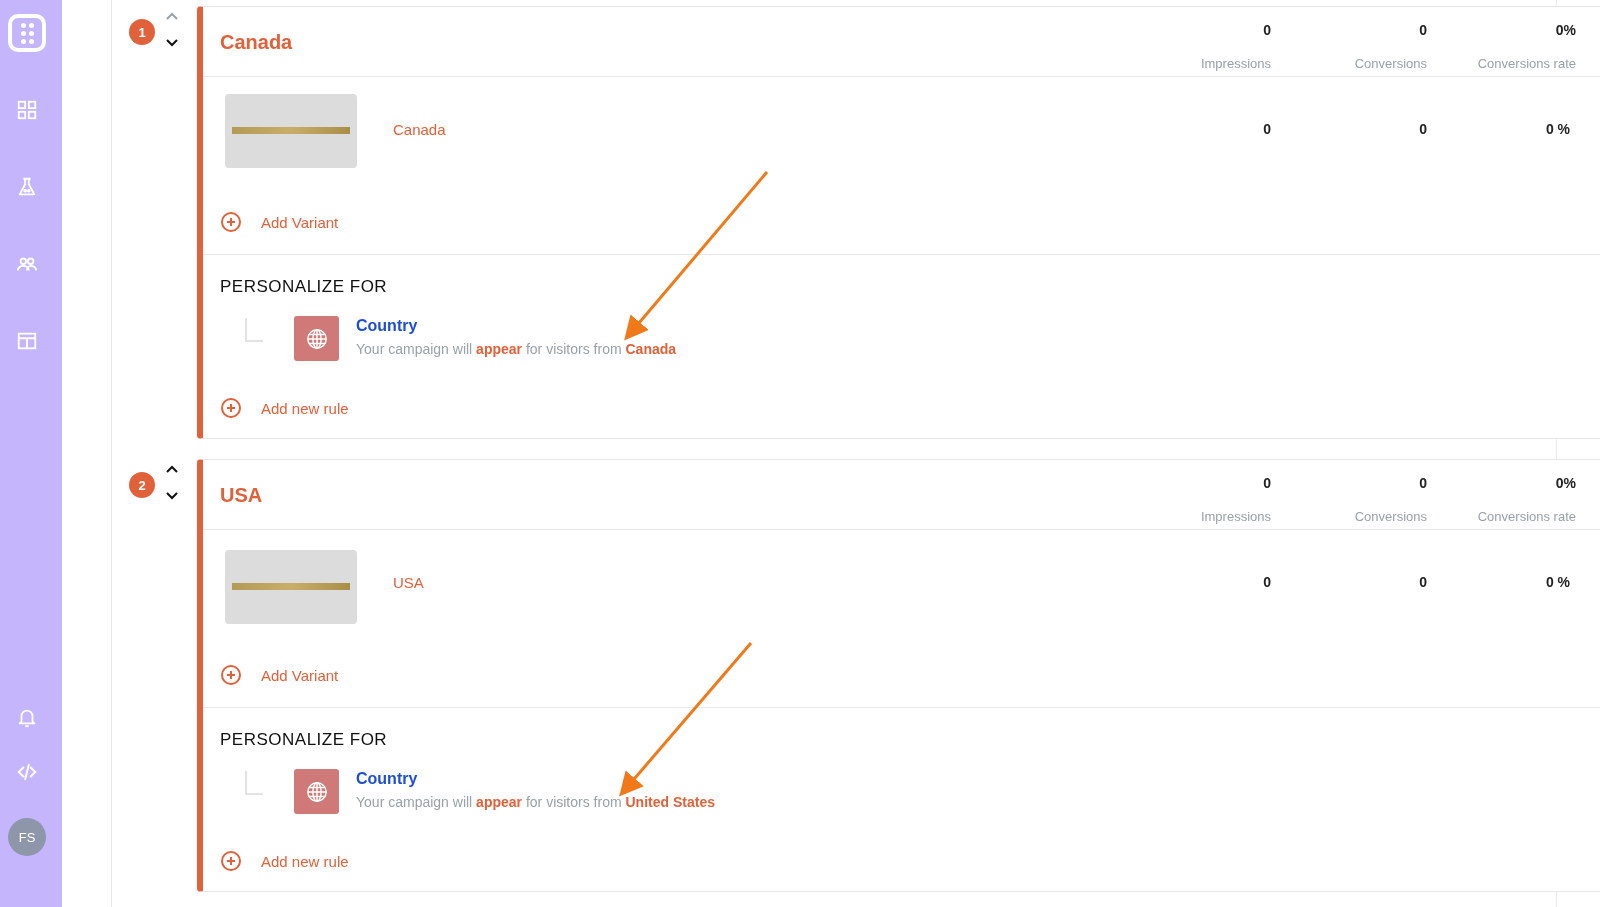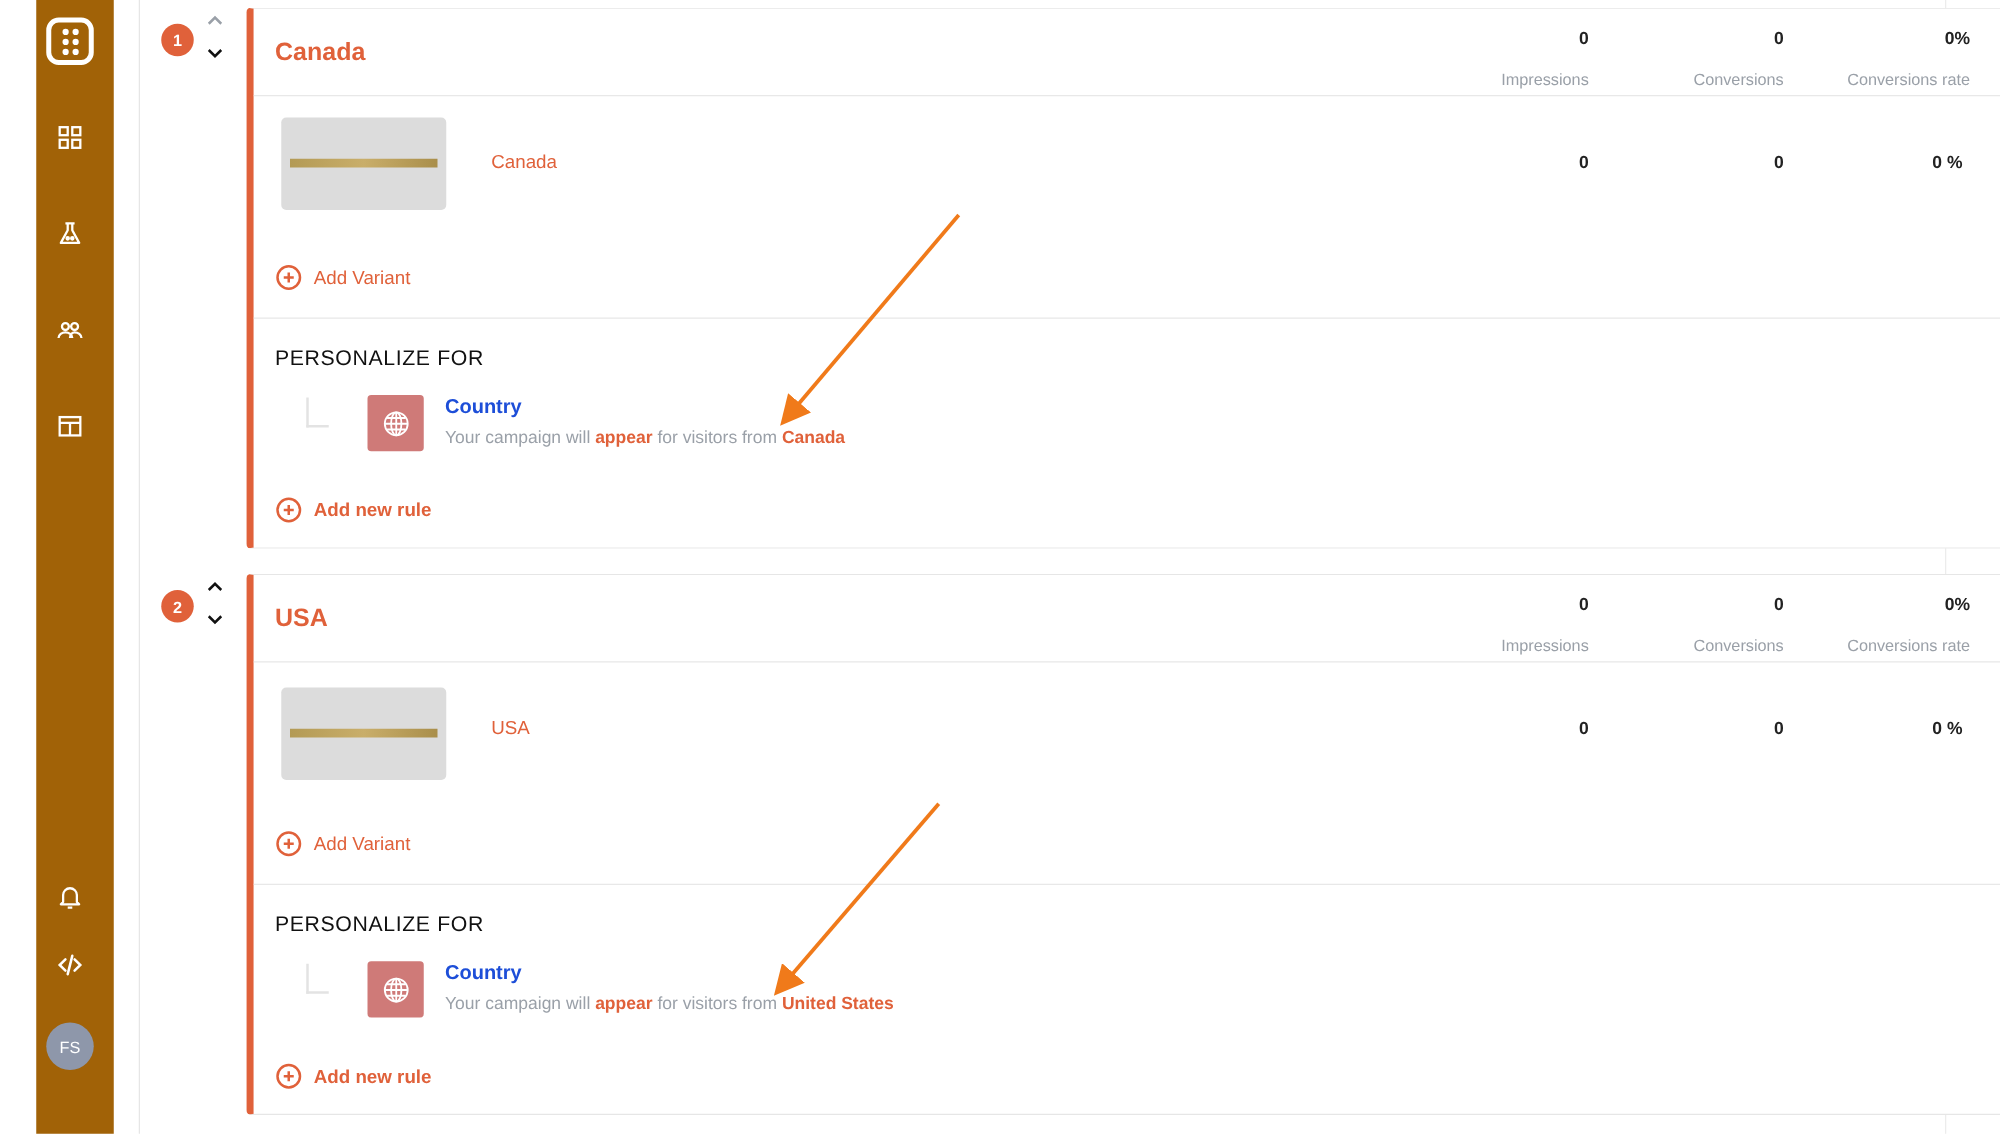--- a/index.html
+++ b/index.html
@@ -1,17 +1,17 @@
 <!DOCTYPE html>
 <html><head>
 <meta charset="utf-8">
 <style>
   * { box-sizing: border-box; margin: 0; padding: 0; }
   html, body { width: 1600px; height: 907px; overflow: hidden; background: #ffffff; font-family: "Liberation Sans", sans-serif; color: #222; }
-  .sidebar { position: absolute; left: 0; top: 0; width: 62px; height: 907px; background: #a16207; margin-left: 29px; }
+  .sidebar { position: absolute; left: 0; top: 0; width: 62px; height: 907px; background: #c4b5fd; }
   .sb-logo { position: absolute; left: 8px; top: 14px; width: 38px; height: 38px; border: 4px solid #fff; border-radius: 10px; display: flex; align-items: center; justify-content: center; }
   .sb-logo .dots { display: grid; grid-template-columns: 5px 5px; gap: 3px; }
   .sb-logo .dots i { width: 5px; height: 5px; border-radius: 50%; background: #fff; display: block; }
   .sb-icon { position: absolute; left: 16px; width: 22px; height: 22px; display: flex; align-items: center; justify-content: center; }
   .sb-icon svg { width: 22px; height: 22px; }
   .avatar { position: absolute; left: 8px; top: 818px; width: 38px; height: 38px; border-radius: 50%; background: #8e97aa; color: #fff; font-size: 13px; display: flex; align-items: center; justify-content: center; }
 
   .gutter-line { position: absolute; left: 111px; top: 0; width: 1px; height: 907px; background: #e6e6e6; }
   .right-line { position: absolute; left: 1556px; top: 0; width: 1px; height: 907px; background: #ececec; }
 
@@ -30,35 +30,35 @@
   .stat1 { right: 401px; } .stat2 { right: 245px; } .stat3 { right: 96px; }
   .kebab { position: absolute; right: 24px; top: 25px; width: 6px; height: 24px; display: flex; flex-direction: column; justify-content: space-between; }
   .kebab i { width: 5px; height: 5px; border-radius: 50%; background: #3d4350; display: block; }
 
   .variant-row { position: relative; height: 178px; border-bottom: 1px solid #e8e8e8; }
   .thumb { position: absolute; left: 22px; top: 17px; width: 132px; height: 74px; background: #dcdcdc; border-radius: 4px; }
   .thumb .bar { position: absolute; left: 7px; top: 33px; width: 118px; height: 7px; background: linear-gradient(90deg,#b39a55,#c9ae6a,#a98e4a); }
   .variant-name { position: absolute; left: 190px; top: 44px; font-size: 15px; color: #e0613a; }
   .vstat { position: absolute; top: 44px; font-size: 14px; font-weight: bold; color: #222; text-align: right; }
   .vs1 { right: 401px; } .vs2 { right: 245px; } .vs3 { right: 102px; }
-  .add-link { position: absolute; left: 18px; display: flex; align-items: center; gap: 10px; font-size: 15px; color: #e0613a; }
+  .add-link { position: absolute; left: 18px; display: flex; align-items: center; gap: 20px; font-size: 15px; color: #e0613a; }
   .add-link .plus { width: 20px; height: 20px; border: 2px solid #e0613a; border-radius: 50%; position: relative; }
   .add-link .plus::before { content: ""; position: absolute; left: 4px; top: 7px; width: 8px; height: 2px; background: #e0613a; }
   .add-link .plus::after { content: ""; position: absolute; left: 7px; top: 4px; width: 2px; height: 8px; background: #e0613a; }
   .variant-row .add-link { top: 135px; }
 
   .pers { position: relative; height: 183px; padding-left: 32px; }
   .pers-title { position: absolute; left: 17px; top: 22px; font-size: 17px; letter-spacing: 0.5px; color: #111; }
   .tree { position: absolute; left: 42px; top: 63px; width: 18px; height: 24px; border-left: 2px solid #e3e3e3; border-bottom: 2px solid #e3e3e3; }
   .rule-icon { position: absolute; left: 91px; top: 61px; width: 45px; height: 45px; background: #cf7a78; border-radius: 3px; display: flex; align-items: center; justify-content: center; }
   .rule-title { position: absolute; left: 153px; top: 62px; font-size: 16px; font-weight: bold; color: #1d4ed8; }
   .rule-desc { position: absolute; left: 153px; top: 86px; font-size: 14px; color: #9aa0a8; white-space: nowrap; text-align: right; }
   .rule-desc b { color: #e0613a; }
   .trash { position: absolute; right: 24px; top: 72px; width: 22px; height: 24px; }
-  .pers .add-link { top: 143px; font-weight: bold; }
+  .pers .add-link { top: 143px; }
 
   .annot-arrow { position: absolute; left: 0; top: 0; width: 1600px; height: 907px; pointer-events: none; }
 </style>
 </head>
 <body>
 
 <div class="sidebar">
   <div class="sb-logo">
     <div class="dots">
         <i></i>

